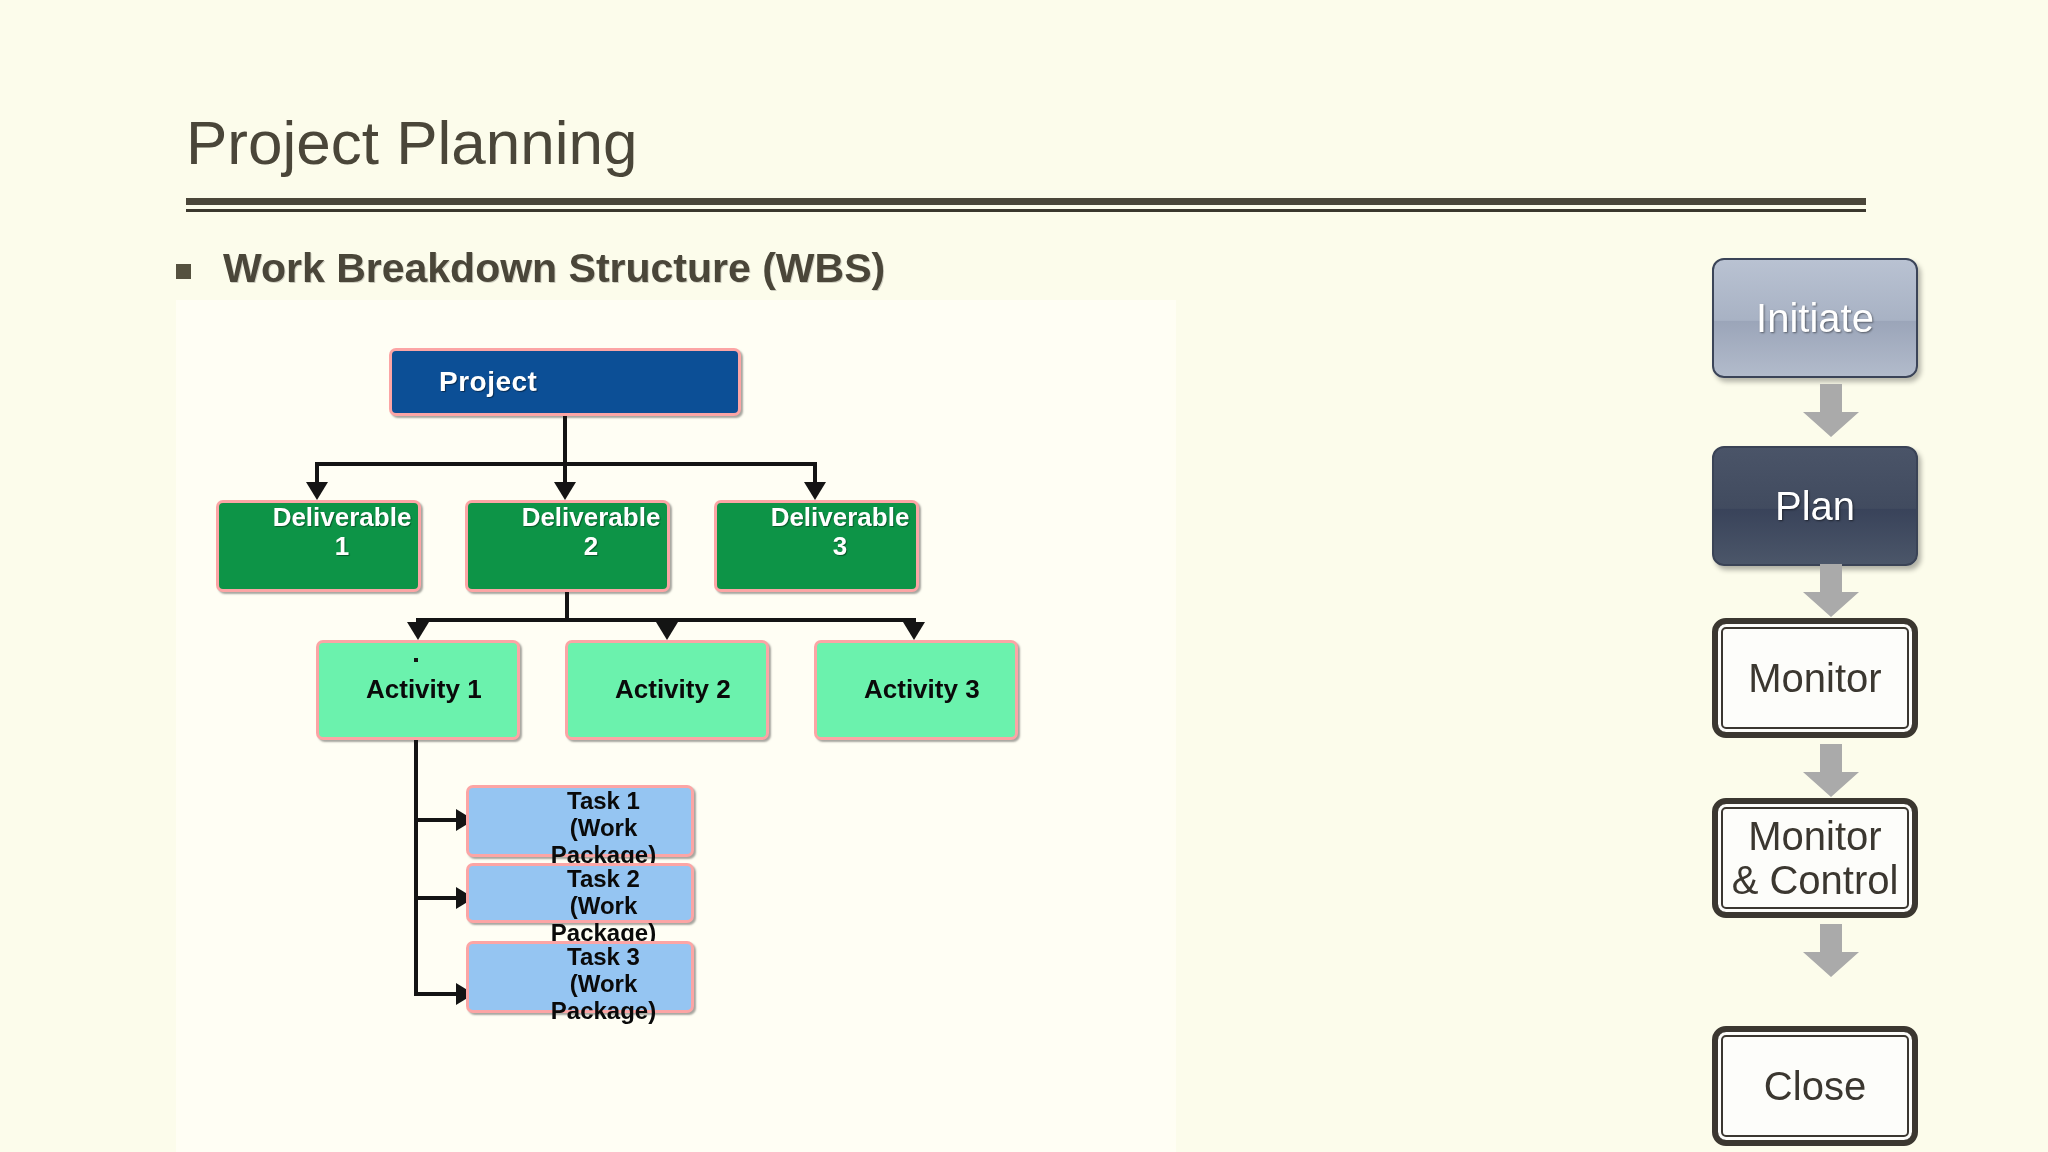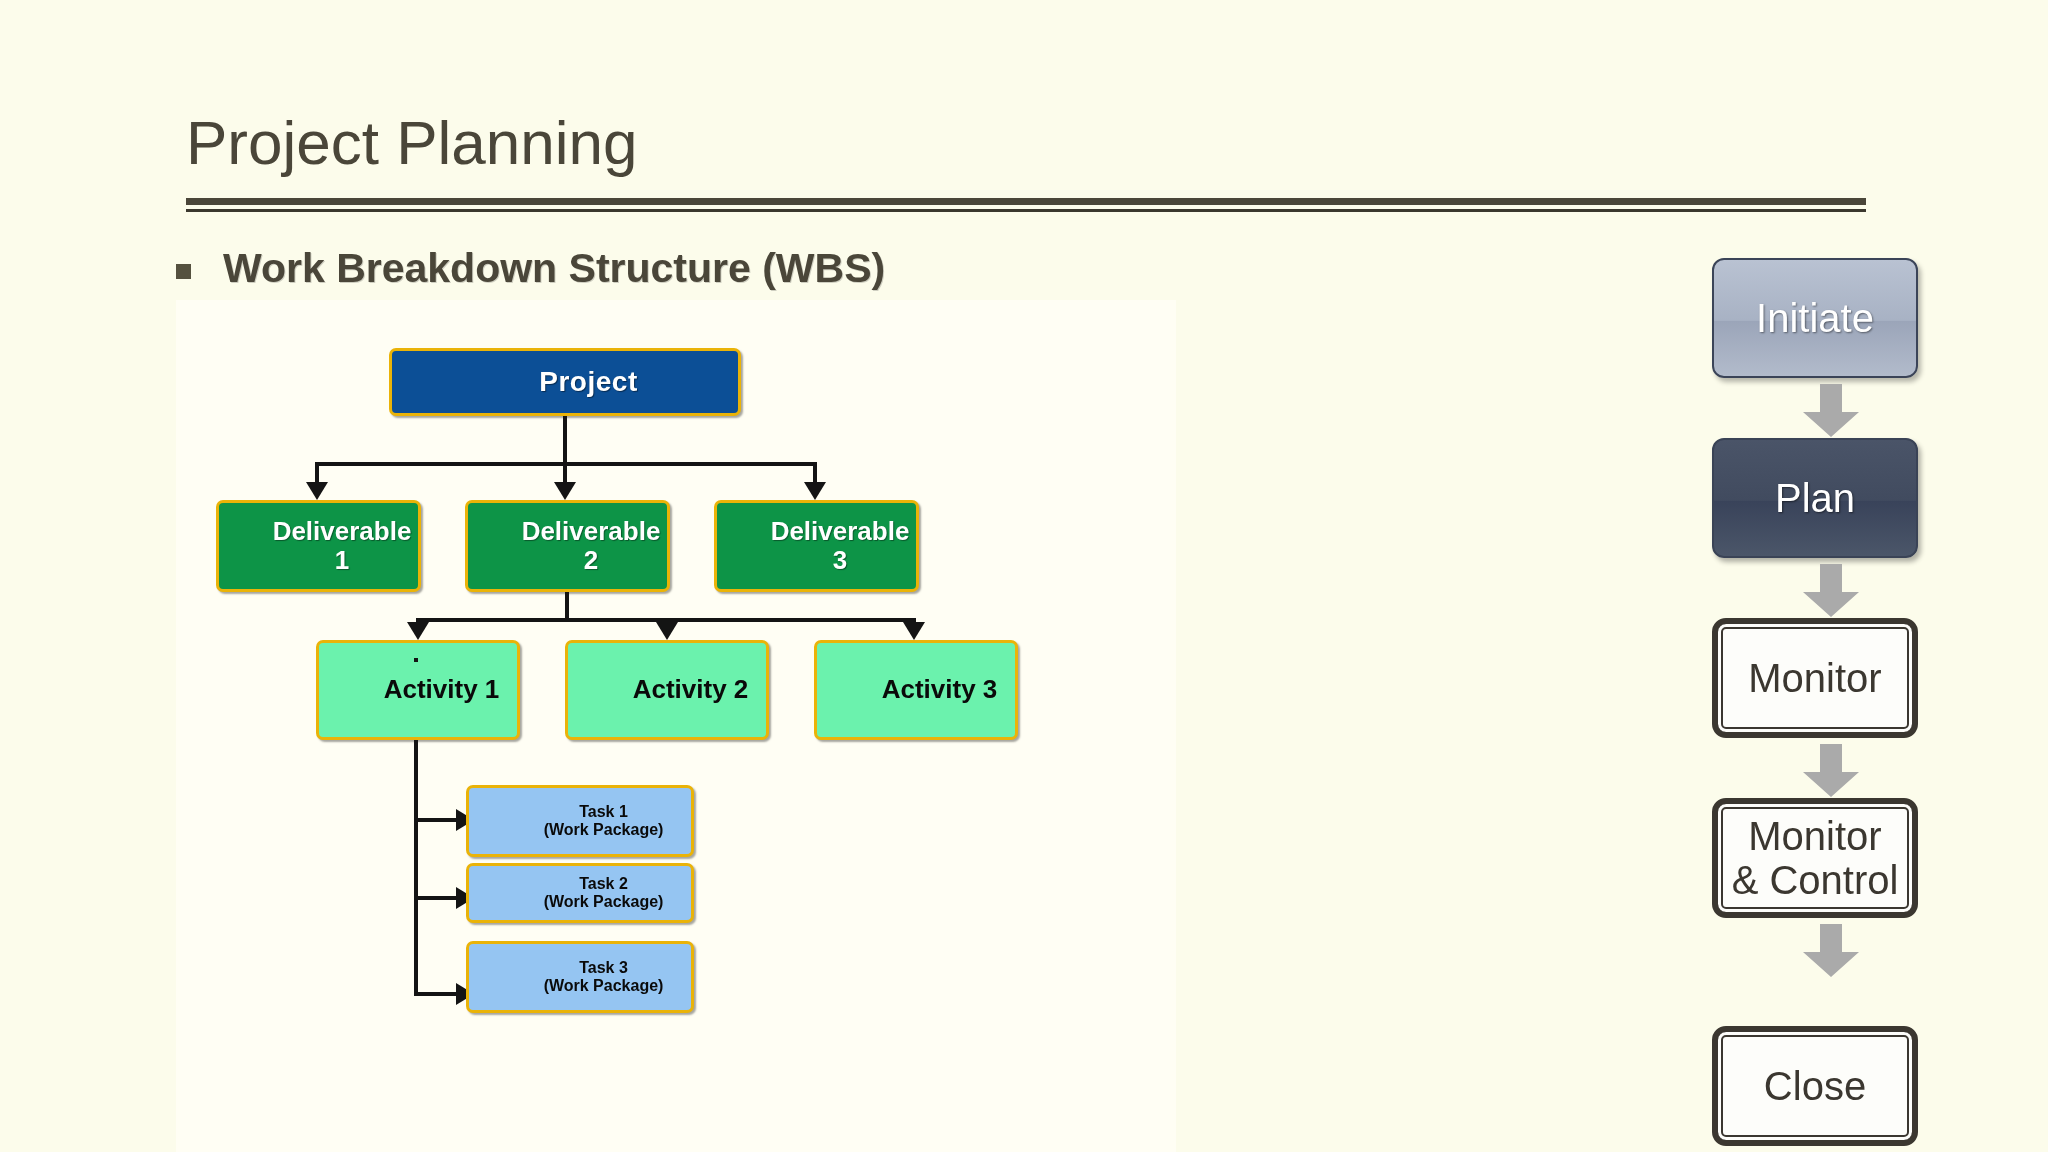--- a/index.html
+++ b/index.html
@@ -68,23 +68,22 @@
     position: absolute;
     left: 176px; top: 300px;
     width: 1000px; height: 852px;
     background: #fffef4;
   }
   .wbs-node {
     position: absolute;
     box-sizing: border-box;
     display: flex;
     align-items: center;
-    justify-content: center;
     text-align: center;
-    border: 3px solid #eab308;
+    border: 3px solid #fca5a5;
     border-radius: 7px;
     font-weight: bold;
     line-height: 1.12;
     box-shadow: 2px 2px 2px rgba(0,0,0,0.35);
     padding-left: 47px;
   }
   .node-project {
     background: #0c4f96;
     color: #ffffff;
     font-size: 28px;
@@ -98,21 +97,21 @@
     text-shadow: 1px 1px 1px rgba(0,0,0,0.4);
   }
   .node-activity {
     background: #6bf2ad;
     color: #0a0a0a;
     font-size: 26px;
   }
   .node-task {
     background: #95c5f2;
     color: #0a0a0a;
-    font-size: 16px;
+    font-size: 24px;
     font-weight: bold;
   }
   .wbs-line {
     position: absolute;
     background: #141414;
   }
   .wbs-arrow-down {
     position: absolute;
     width: 0; height: 0;
     border-left: 11px solid transparent;
@@ -281,21 +280,21 @@
     <div class="proc-box proc-initiate" style="top:0px;">
       <span class="proc-label">Initiate</span>
     </div>
 
     <div class="proc-arrow" style="top:126px;">
       <svg width="58" height="54" viewBox="0 0 58 54" aria-hidden="true">
         <polygon points="18,0 40,0 40,28 57,28 29,53 1,28 18,28" fill="#aaaaaa"></polygon>
       </svg>
     </div>
 
-    <div class="proc-box proc-plan" style="top:180px;">
+    <div class="proc-box proc-plan" style="top:188px;">
       <span class="proc-label">Plan</span>
     </div>
 
     <div class="proc-arrow" style="top:306px;">
       <svg width="58" height="54" viewBox="0 0 58 54" aria-hidden="true">
         <polygon points="18,0 40,0 40,28 57,28 29,53 1,28 18,28" fill="#aaaaaa"></polygon>
       </svg>
     </div>
 
     <div class="proc-box proc-outline" style="top:360px;">

